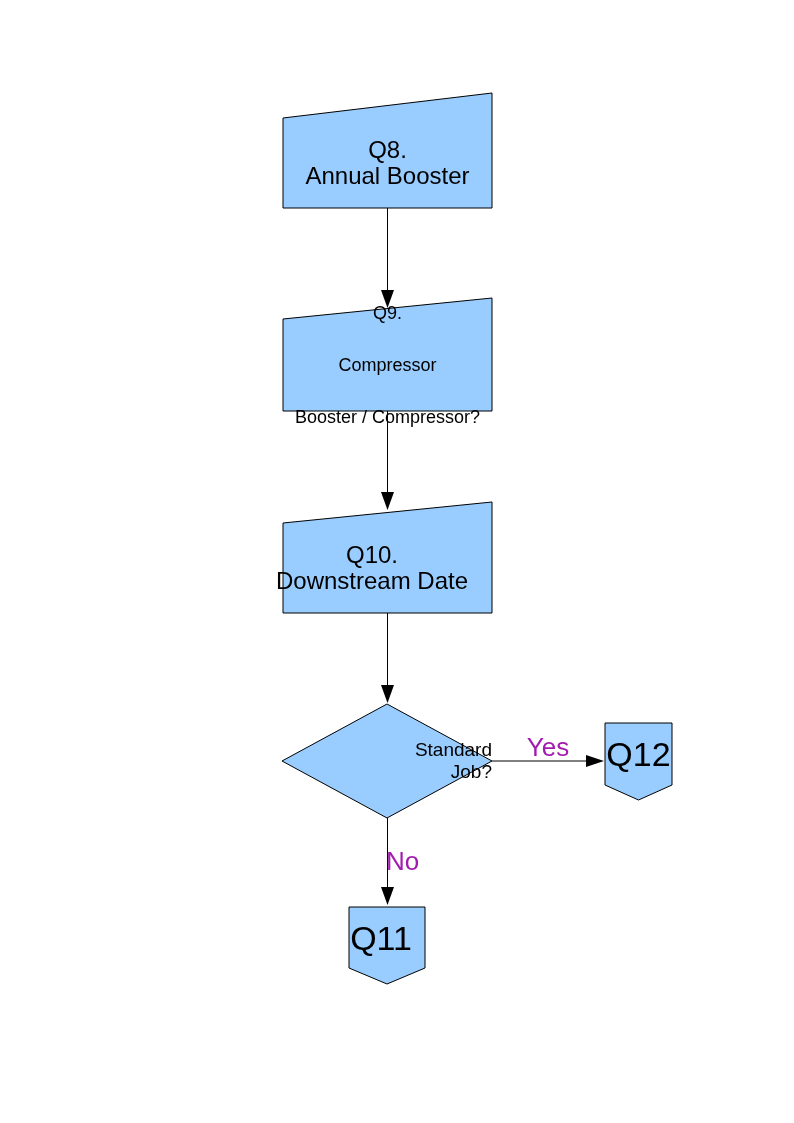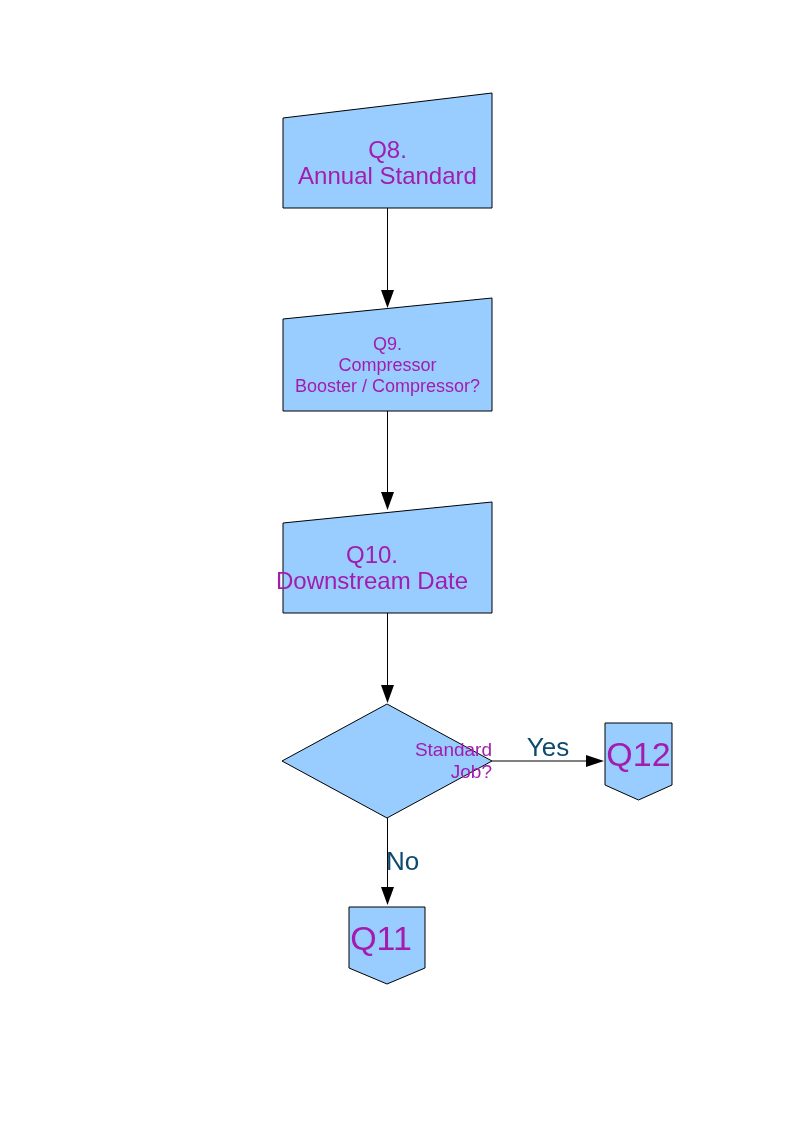--- a/index.html
+++ b/index.html
@@ -20,34 +20,34 @@
     left: 0;
     top: 0;
   }
   .node-label {
     position: absolute;
     display: flex;
     flex-direction: column;
     justify-content: center;
     align-items: center;
     text-align: center;
-    color: #a21caf;
+    color: #000000;
     pointer-events: none;
     white-space: nowrap;
   }
   .node-label .ln { display: block; }
 
   .lbl-q8, .lbl-q10 { font-size: 24px; line-height: 26px; }
   .lbl-q9          { font-size: 18px; line-height: 21px; }
   .lbl-decision    { font-size: 19px; line-height: 22px; align-items: flex-end; }
   .lbl-connector   { font-size: 34px; line-height: 28px; }
 
   .edge-label {
     position: absolute;
-    color: #0c4a6e;
+    color: #a21caf;
     font-size: 26px;
     line-height: 27px;
     pointer-events: none;
     white-space: nowrap;
   }
   .lbl-yes { text-align: center; }
 
   svg polygon.shape {
     fill: var(--shape-fill, #99ccff);
     stroke: var(--shape-border, #000000);
@@ -92,24 +92,24 @@
 
     <polygon class="shape" points="387,704 492,761 387,818 282,761"></polygon>
 
     <polygon class="shape" points="605,723 672,723 672,785 638.5,800 605,785"></polygon>
 
     <polygon class="shape" points="349,907 425,907 425,968 387,984 349,968"></polygon>
   </svg>
 
   <div class="node-label lbl-q8" style="left:283px; top:118px; width:209px; height:90px;">
     <span class="ln">Q8.</span>
-    <span class="ln">Annual Standard</span>
+    <span class="ln">Annual Booster</span>
   </div>
 
-  <div class="node-label lbl-q9" style="left:283px; top:319px; width:209px; height:92px;">
+  <div class="node-label lbl-q9" style="left:283px; top:319px; width:209px; height:92px;gap:31px;">
     <span class="ln">Q9.</span>
     <span class="ln">Compressor</span>
     <span class="ln">Booster / Compressor?</span>
   </div>
 
   <div class="node-label lbl-q10" style="left:283px; top:523px; width:178px; height:90px;">
     <span class="ln">Q10.</span>
     <span class="ln">Downstream Date</span>
   </div>
 

